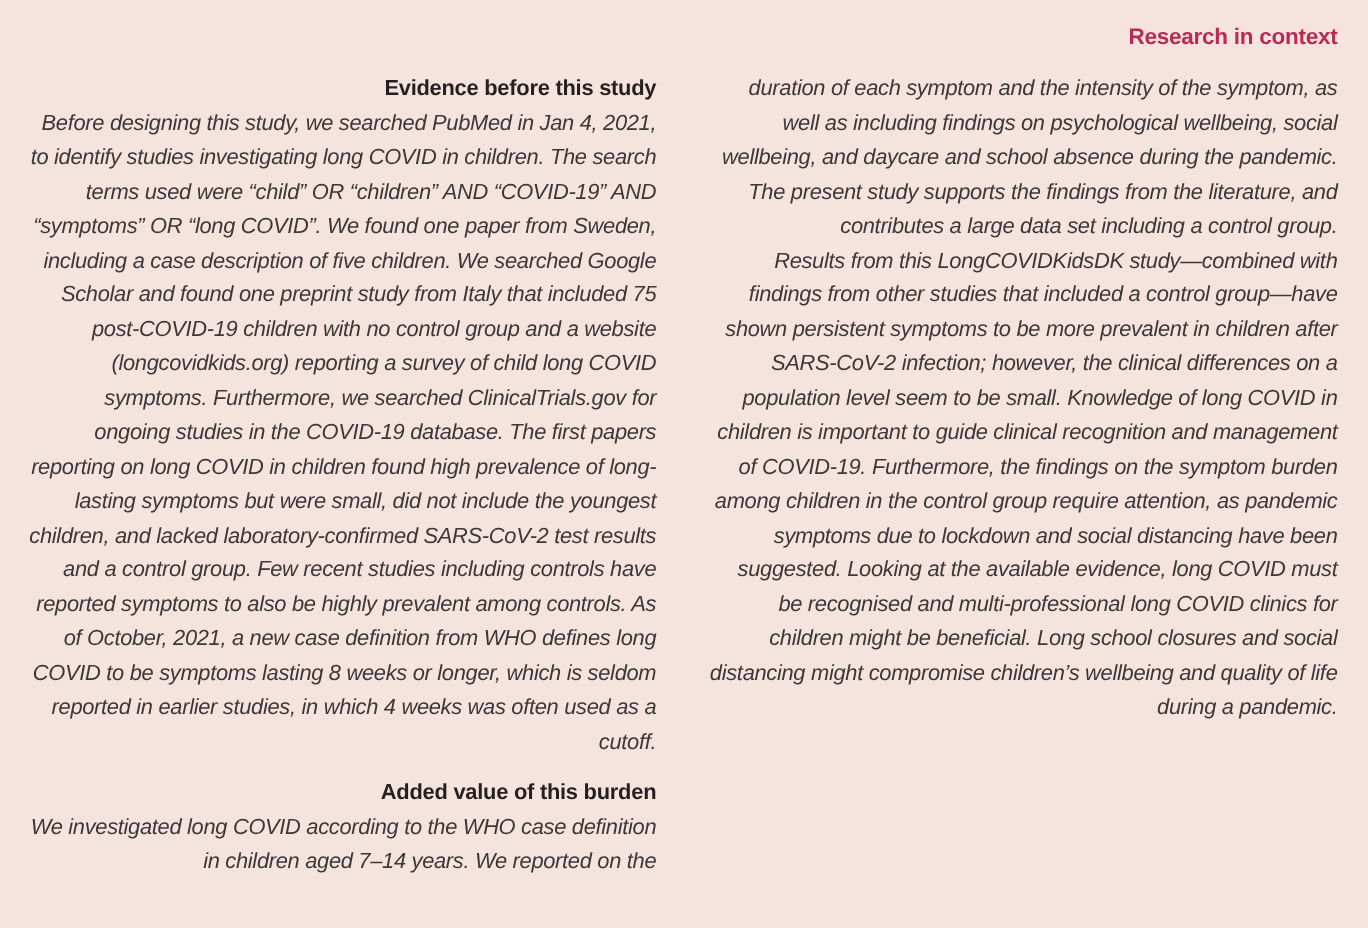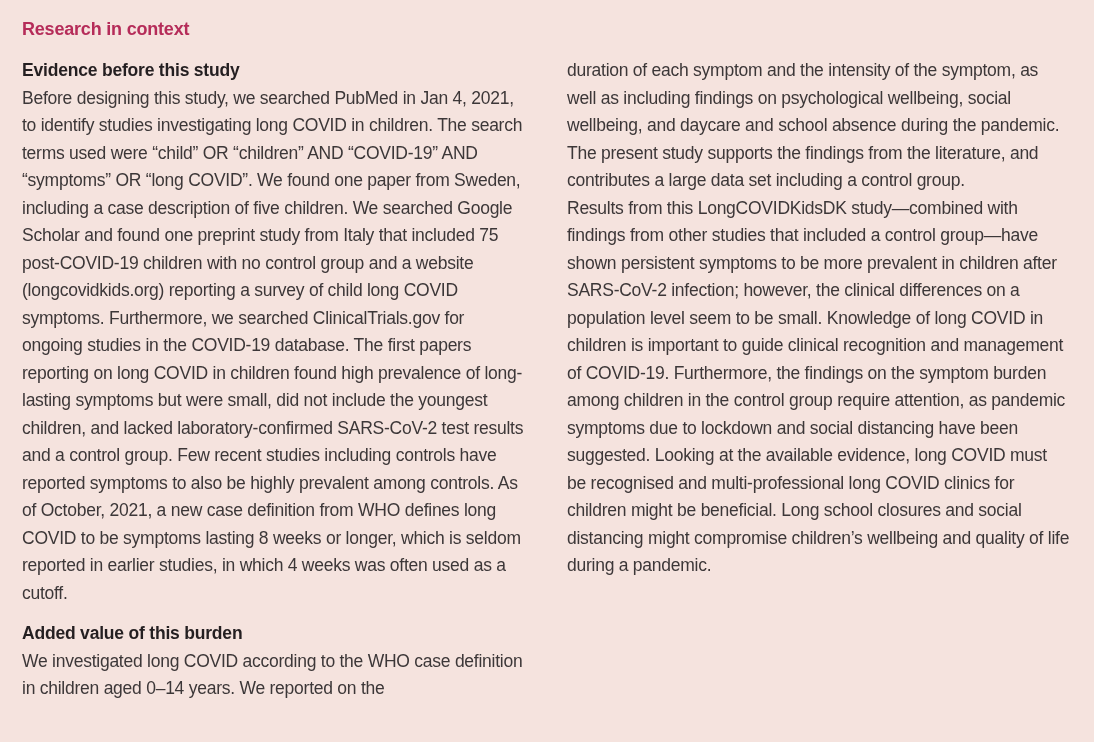--- a/index.html
+++ b/index.html
@@ -12,20 +12,21 @@
     background: #f5e3de;
     font-family: "Liberation Sans", sans-serif;
     overflow: hidden;
     -webkit-font-smoothing: antialiased;
   }
   .panel {
     box-sizing: border-box;
     width: 1094px;
     height: 742px;
     padding: 18px 24px 20px 22px;
+    text-align: right;
   }
   .panel-title {
     margin: 0 0 17px 0;
     font-size: 18px;
     line-height: 22px;
     font-weight: bold;
     color: #b52c59;
     letter-spacing: -0.2px;
   }
   .columns {
@@ -46,35 +47,36 @@
   }
   .col .sec-heading:first-child {
     margin-top: 0;
   }
   .body-para {
     margin: 0;
     font-size: 17.5px;
     line-height: 27.5px;
     color: #3c3738;
     letter-spacing: -0.25px;
+    font-style: italic;
   }
 </style>
 </head>
 <body>
 
 <div class="panel">
   <h2 class="panel-title">Research in context</h2>
 
   <div class="columns">
 
     <div class="col">
       <h3 class="sec-heading">Evidence before this study</h3>
       <p class="body-para">Before designing this study, we searched PubMed in Jan 4, 2021, to identify studies investigating long COVID in children. The search terms used were “child” OR “children” AND “COVID-19” AND “symptoms” OR “long COVID”. We found one paper from Sweden, including a case description of five children. We searched Google Scholar and found one preprint study from Italy that included 75 post-COVID-19 children with no control group and a website (longcovidkids.org) reporting a survey of child long COVID symptoms. Furthermore, we searched ClinicalTrials.gov for ongoing studies in the COVID-19 database. The first papers reporting on long COVID in children found high prevalence of long-lasting symptoms but were small, did not include the youngest children, and lacked laboratory-confirmed SARS-CoV-2 test results and a control group. Few recent studies including controls have reported symptoms to also be highly prevalent among controls. As of October, 2021, a new case definition from WHO defines long COVID to be symptoms lasting 8 weeks or longer, which is seldom reported in earlier studies, in which 4 weeks was often used as a cutoff.</p>
       <h3 class="sec-heading">Added value of this burden</h3>
-      <p class="body-para">We investigated long COVID according to the WHO case definition in children aged 0–14 years. We reported on the</p>
+      <p class="body-para">We investigated long COVID according to the WHO case definition in children aged 7–14 years. We reported on the</p>
     </div>
 
     <div class="col">
       <p class="body-para">duration of each symptom and the intensity of the symptom, as well as including findings on psychological wellbeing, social wellbeing, and daycare and school absence during the pandemic. The present study supports the findings from the literature, and contributes a large data set including a control group.</p>
       <p class="body-para">Results from this LongCOVIDKidsDK study—combined with findings from other studies that included a control group—have shown persistent symptoms to be more prevalent in children after SARS-CoV-2 infection; however, the clinical differences on a population level seem to be small. Knowledge of long COVID in children is important to guide clinical recognition and management of COVID-19. Furthermore, the findings on the symptom burden among children in the control group require attention, as pandemic symptoms due to lockdown and social distancing have been suggested. Looking at the available evidence, long COVID must be recognised and multi-professional long COVID clinics for children might be beneficial. Long school closures and social distancing might compromise children’s wellbeing and quality of life during a pandemic.</p>
     </div>
 
   </div>
 </div>
 

